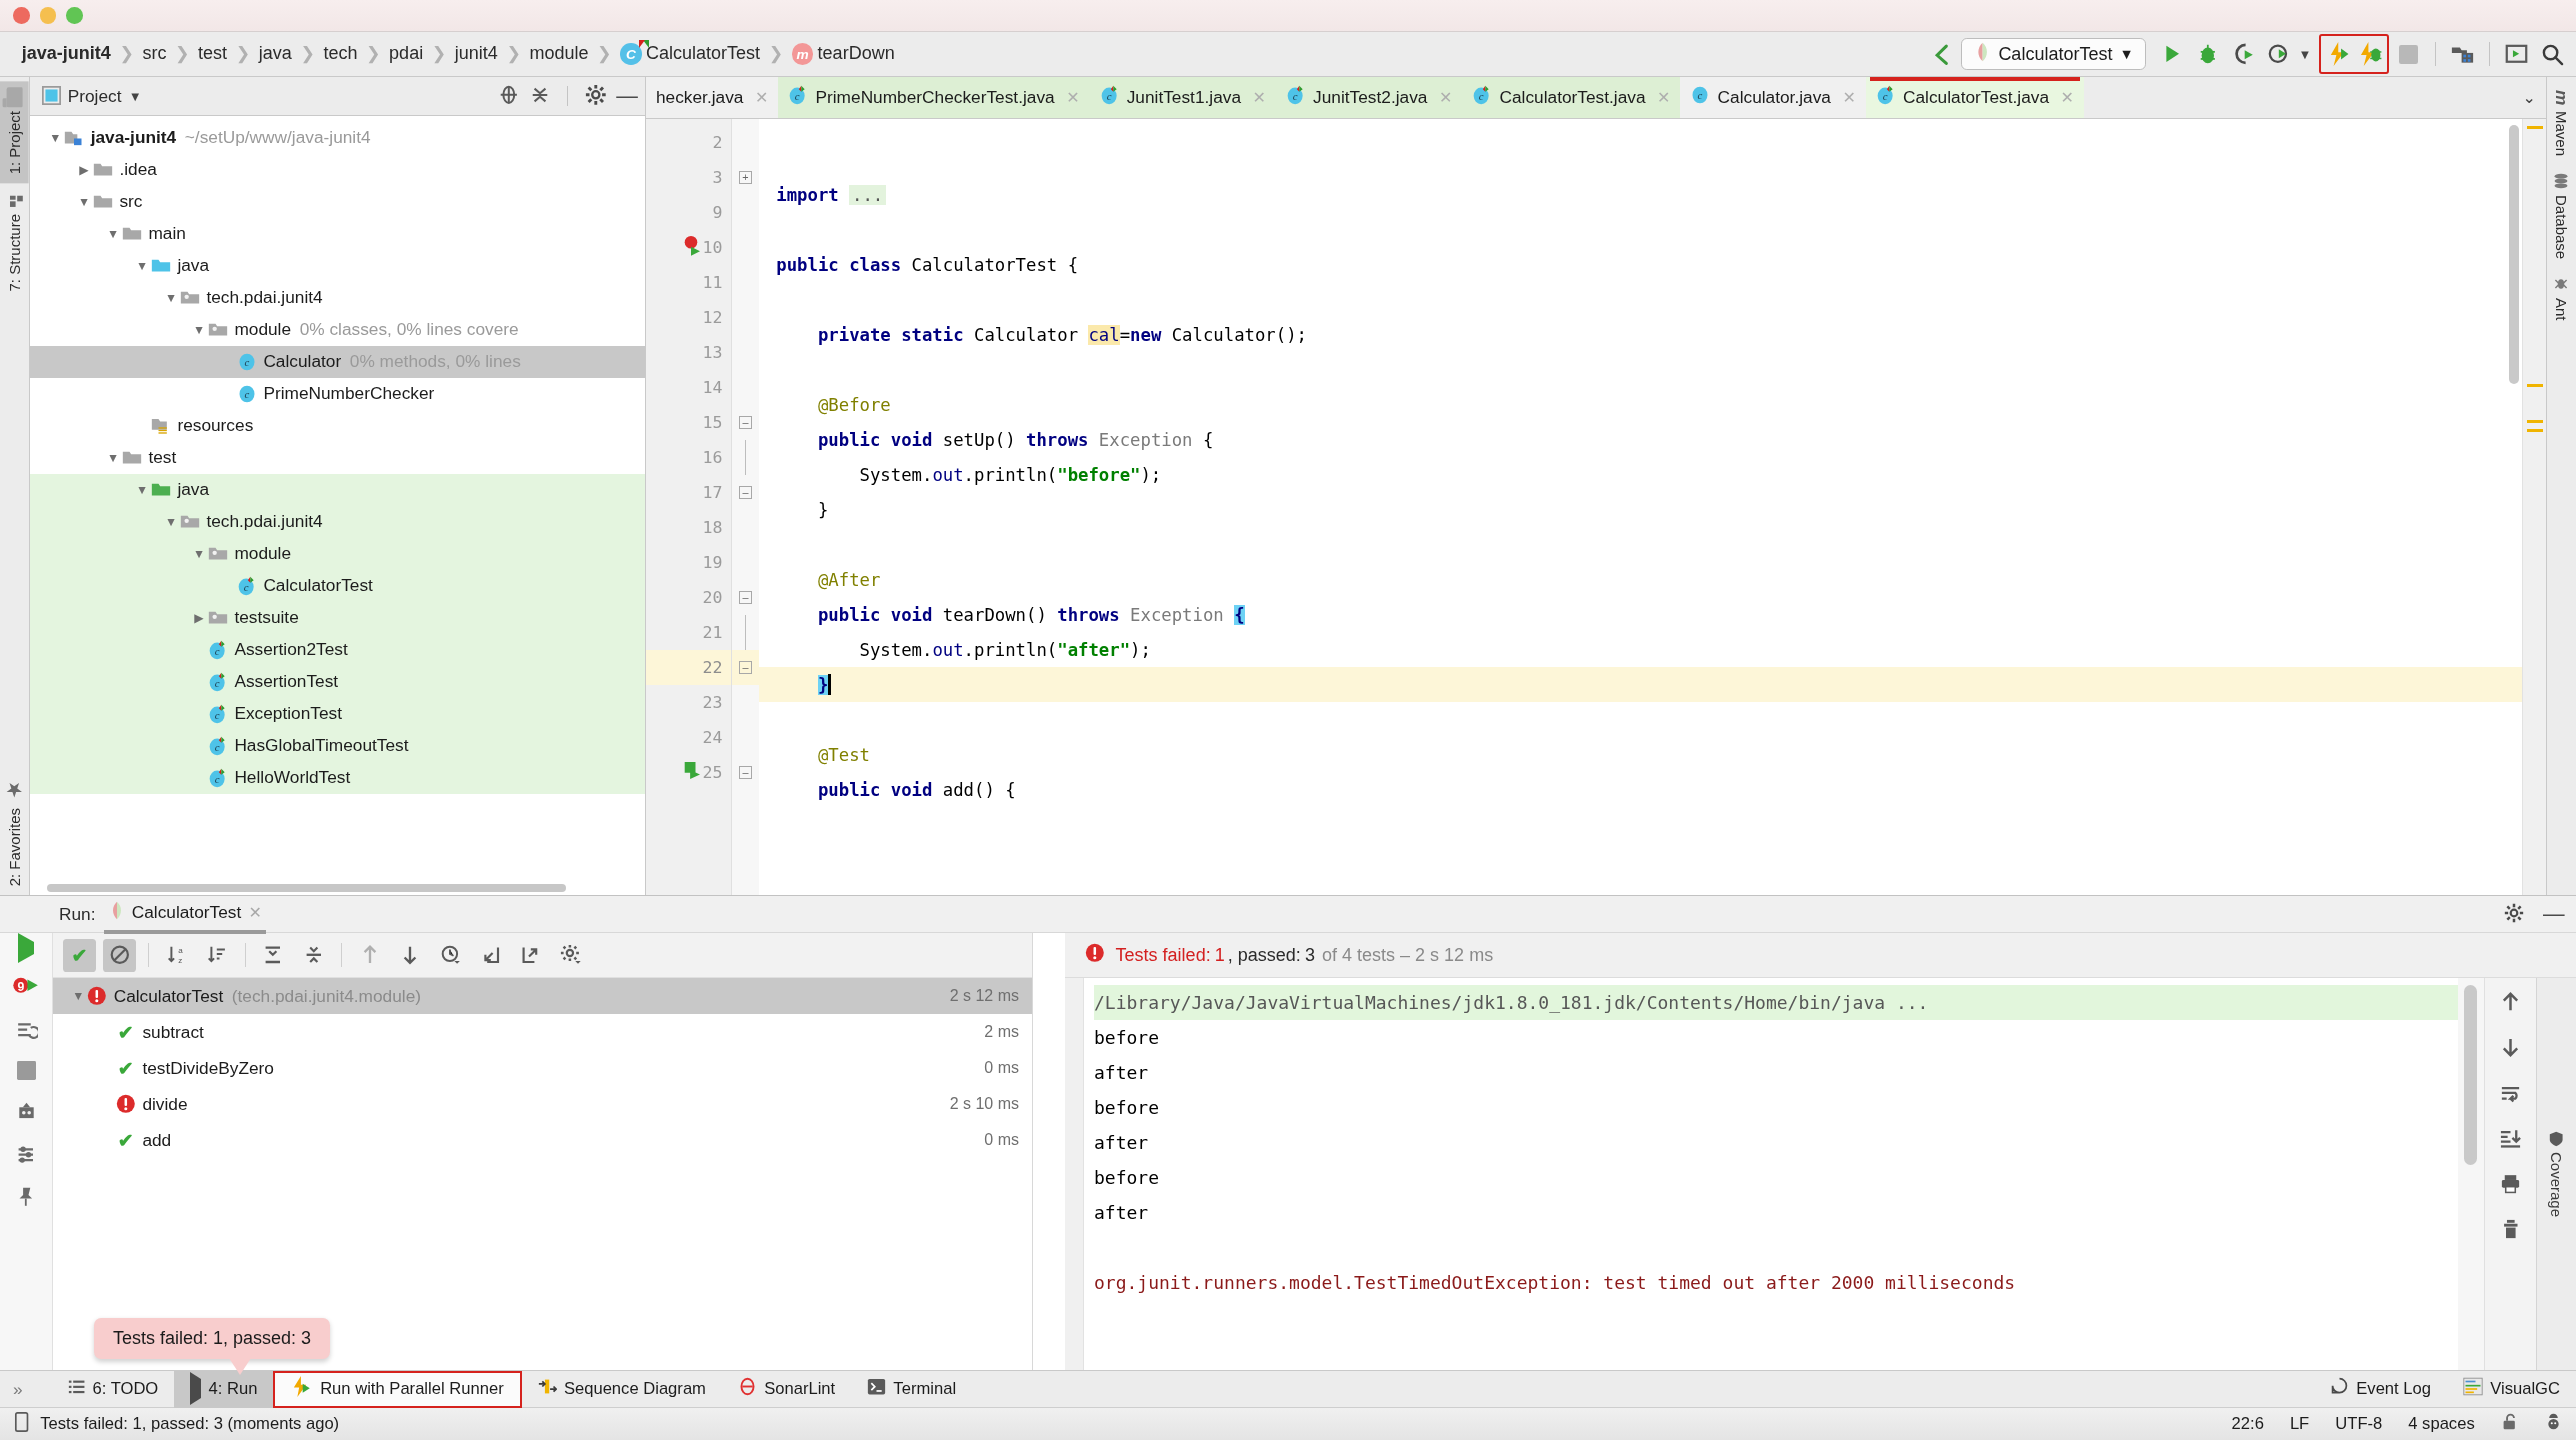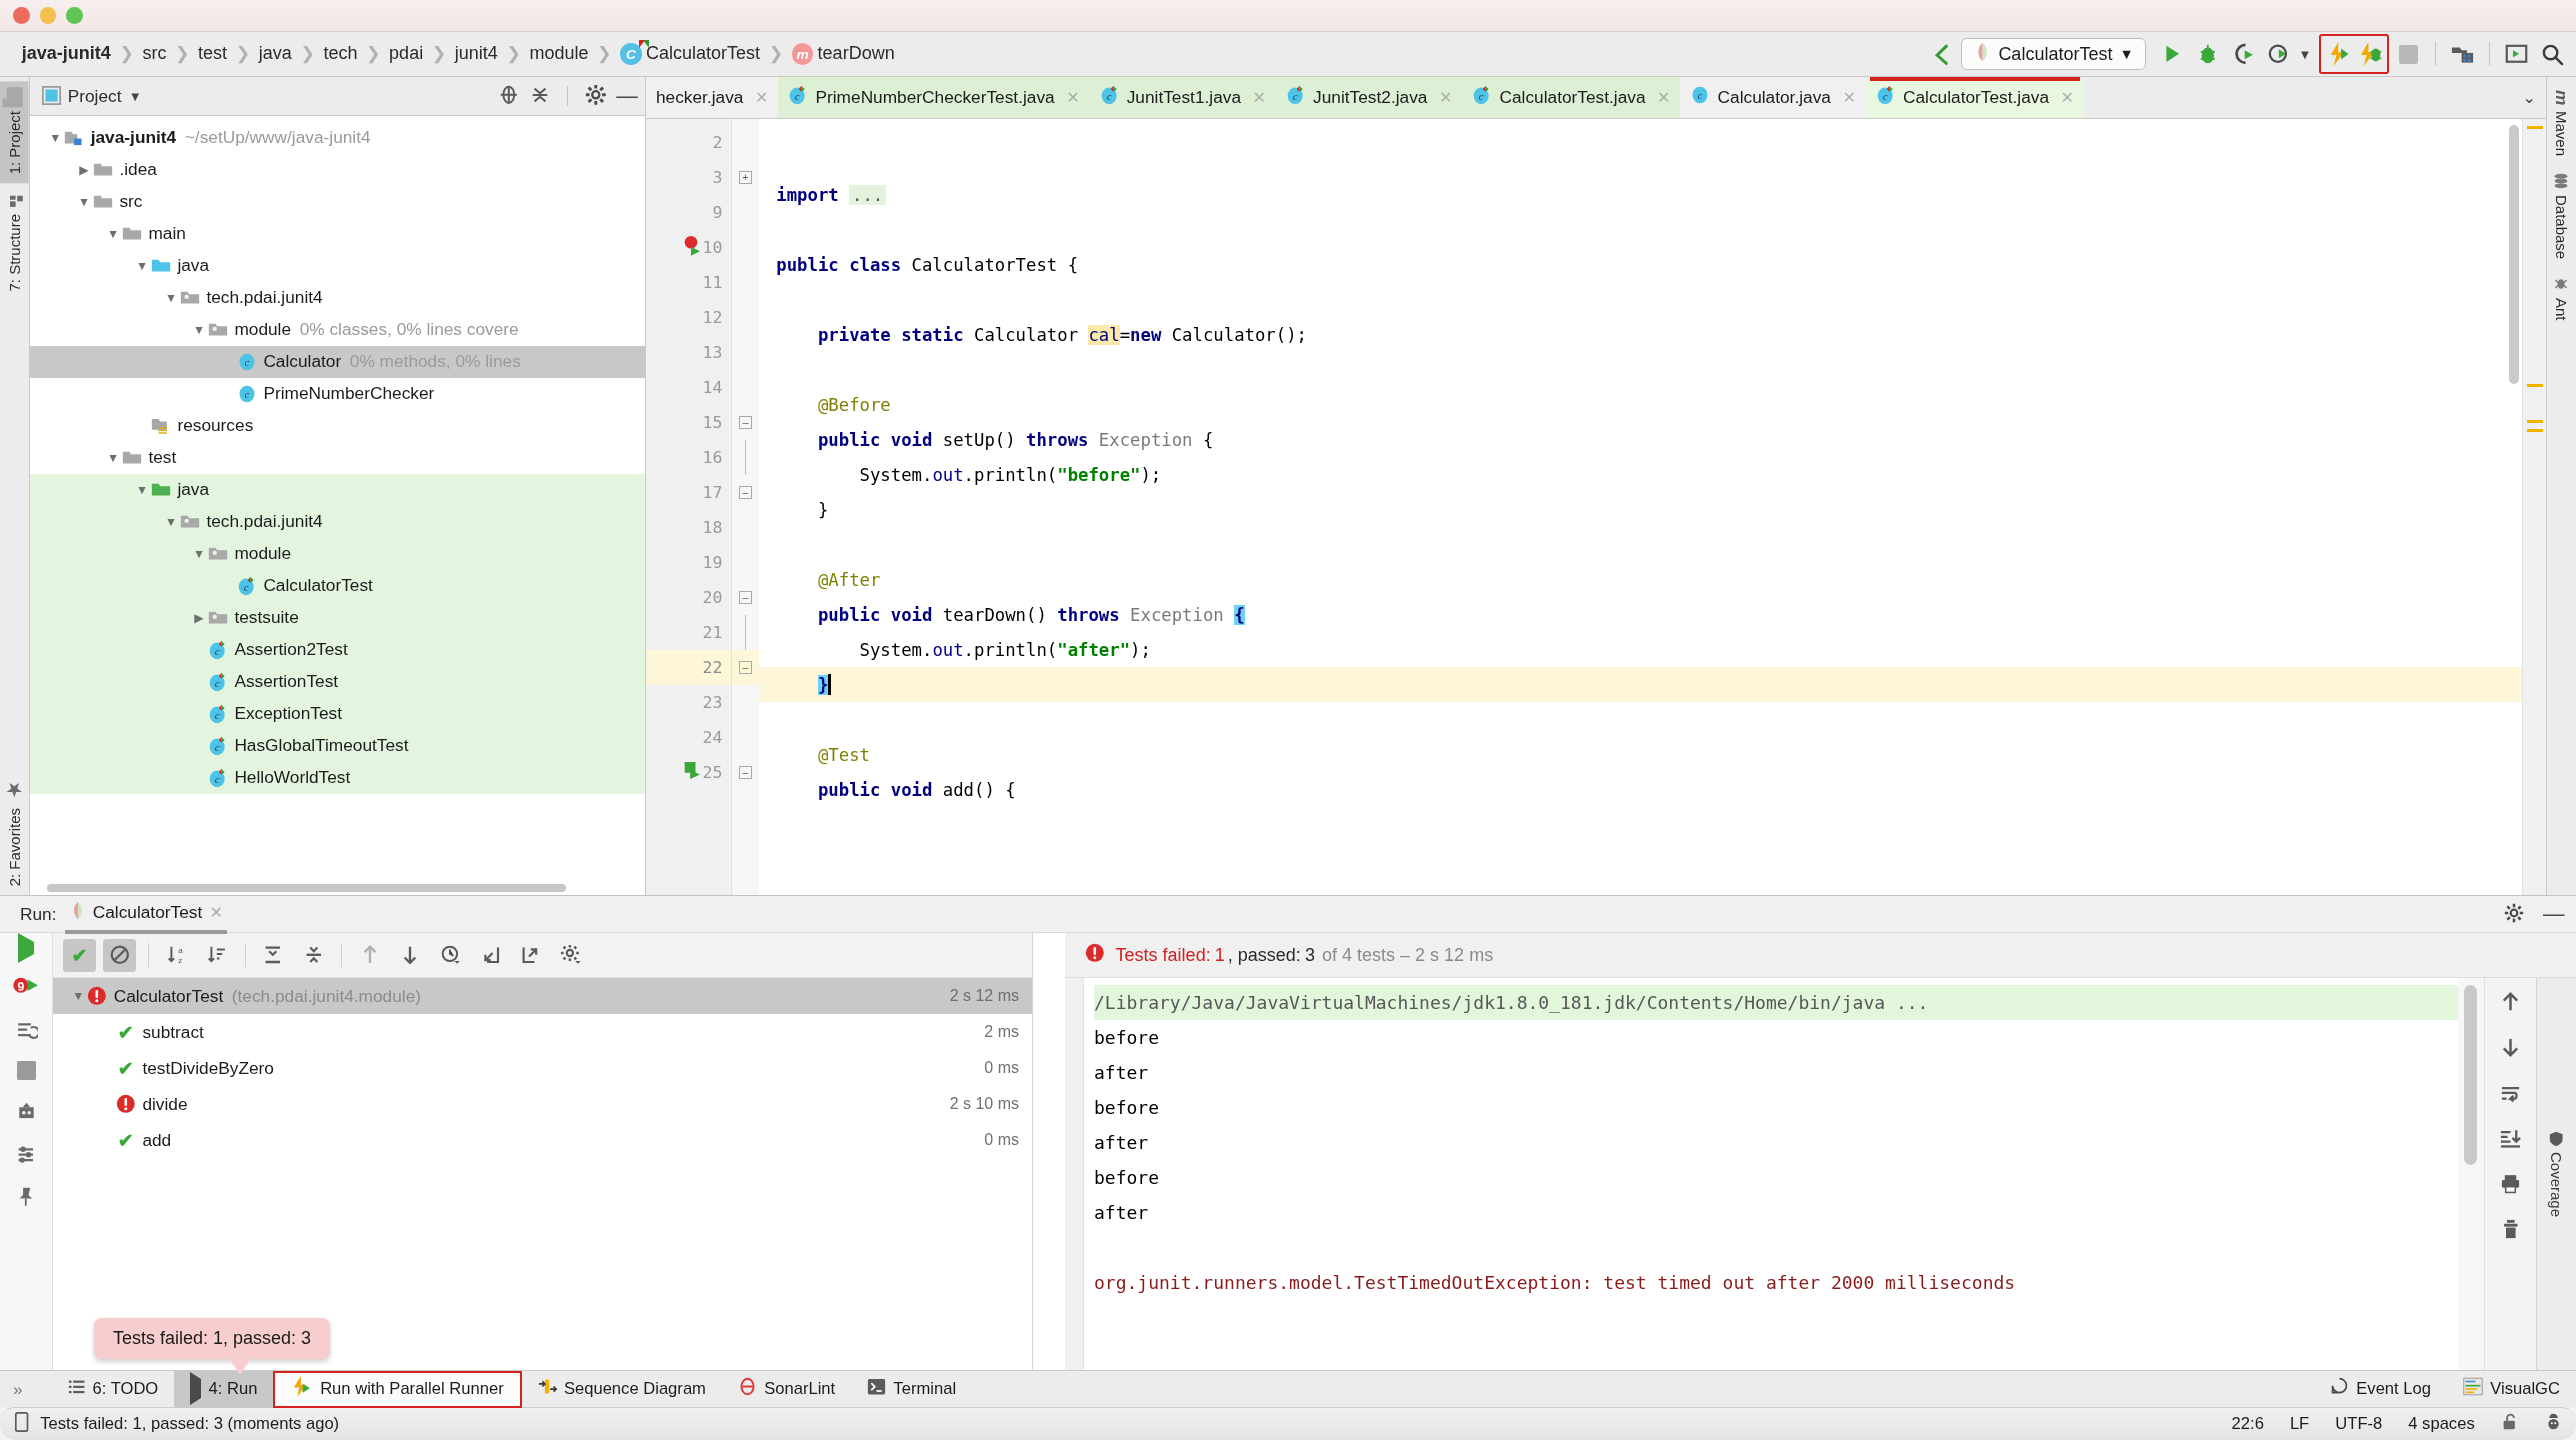--- a/index.html
+++ b/index.html
@@ -155,21 +155,21 @@
   .es-mark { position: absolute; left: 4.3px; width: 16px; height: 2.9px; }
   .vscroll { position: absolute; right: 27px; top: 5.8px; width: 10px; height: 259px; background: #c9c9c9; border-radius: 5px; }
   .gmark { position: absolute; left: 36px; top: 50%; transform: translateY(-50%); }
 
   
   .runwin { flex: 0 0 475px; height: 475px; background: #fff; display: flex; flex-direction: column; border-top: 0.7px solid #c2c2c2; }
   .runhead {
     height: 37px; flex: 0 0 37px; background: #f0f0f0; display: flex; align-items: center;
     padding: 0 11.5px 0 20px; gap: 13px; border-bottom: 0.7px solid #d8d8d8;
   }
-  .runhead .lbl { font-size: 17.3px; color: #2b2b2b; }
+  .runhead .lbl { font-size: 17.3px; color: #2b2b2b; margin-left: 39px; }
   .runtab { display: flex; align-items: center; gap: 7.2px; font-size: 17.3px; color: #1c1c1c; position: relative; padding-bottom: 2.9px;}
   .runtab::after { content:""; position:absolute; bottom:-6.5px; left:-4.3px; right:-4.3px; height:3.6px; background:#9a9a9a; }
   .runhead-right { margin-left: auto; display: flex; align-items: center; gap: 19px; }
 
   .runbody { flex: 1 1 auto; display: flex; min-height: 0; }
   .runleftstrip {
     width: 53px; flex: 0 0 53px; background: #f7f7f7; border-right: 0.7px solid #e0e0e0;
     display: flex; flex-direction: column; align-items: center; padding-top: 8.6px; gap: 19px;
   }
   .runmain { flex: 1 1 auto; display: flex; min-width: 0; }
@@ -217,21 +217,21 @@
     display: flex; align-items: center; padding-left: 52px; gap: 0; position: relative;
   }
   .bbtn { display: flex; align-items: center; gap: 7.2px; font-size: 16.6px; color: #1c1c1c; padding: 0 16px; height: 37px; }
   .bbtn.active { background: #c8c8c8; }
   .bbtn.hl { border: 2.9px solid #d5221d; background: #fbfbfb; height: 37px; }
   .bright { margin-left: auto; display: flex; align-items: center; }
 
   .statusbar {
     height: 33px; flex: 0 0 33px; background: linear-gradient(#f0f0f0,#e4e4e4);
     border-top: 0.7px solid #cecece; display: flex; align-items: center; padding: 0 13px; gap: 10px;
-    font-size: 16.6px; color: #1c1c1c; border-radius: 15px;
+    font-size: 16.6px; color: #1c1c1c;
   }
   .sb-right { margin-left: auto; display: flex; align-items: center; gap: 26px; }
 
   
   .tooltip {
     position: absolute; left: 94px; top: 1318px; z-index: 50;
     background: #f8cdcd; border-radius: 7.2px; padding: 10px 19px;
     font-size: 18px; color: #1b1b1b; box-shadow: 0 2.2px 5px rgba(0,0,0,.18);
   }
   .tooltip::after {

